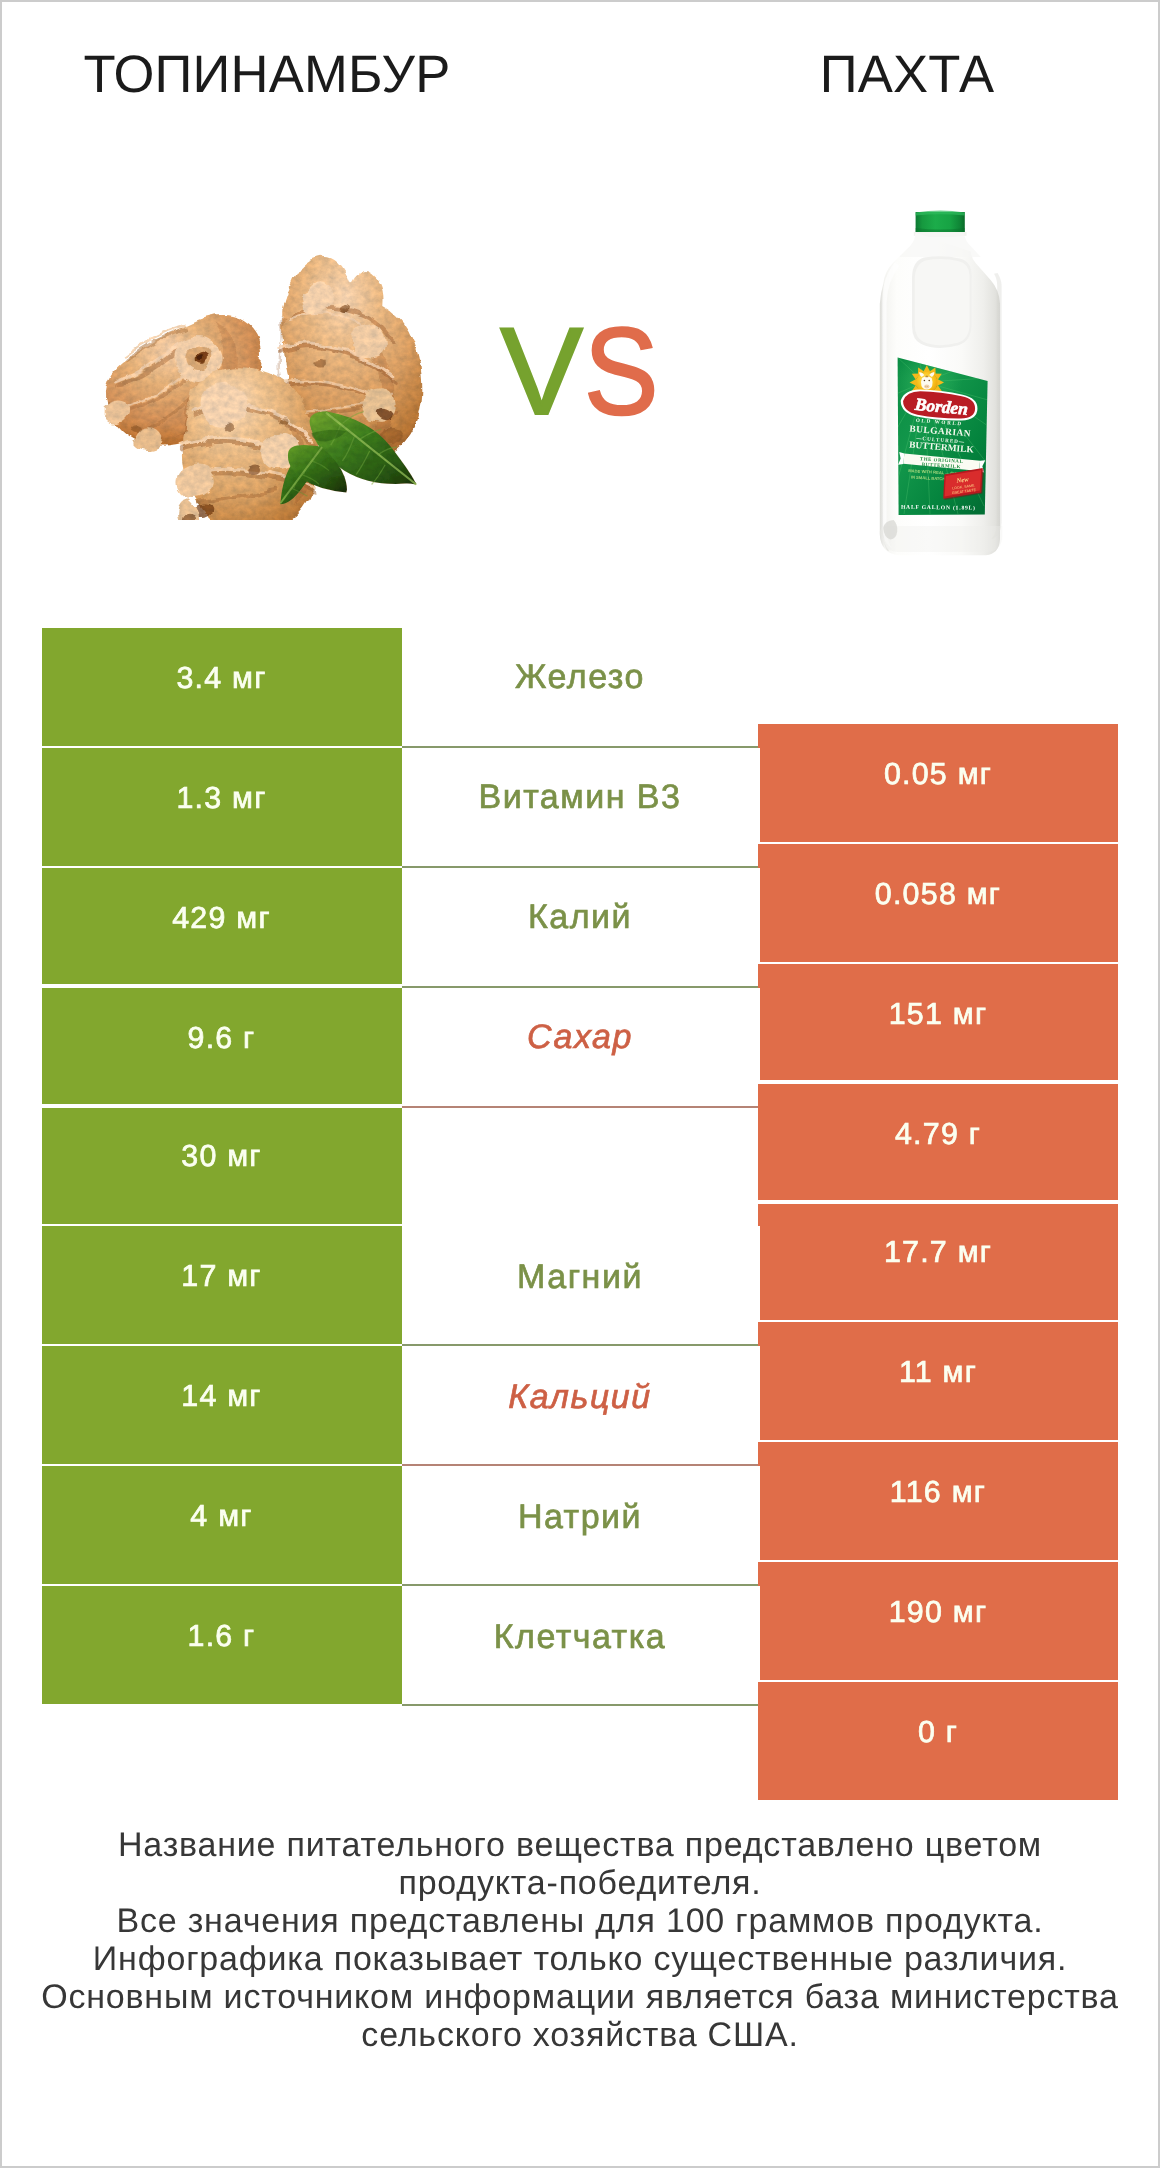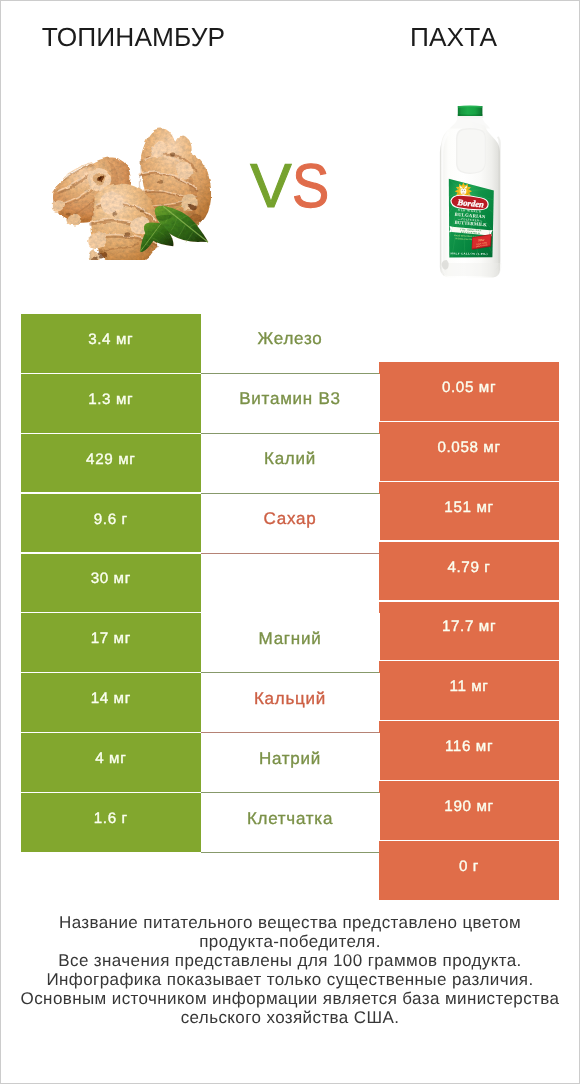--- a/index.html
+++ b/index.html
@@ -42,21 +42,21 @@
   .cell.m.warn { border-bottom-color:#b58375; }
   .cell.r { left:358px; width:180px; background:#e06d49;margin-top:48px; }
 
 
   .val { font-size:15.2px; font-weight:400; color:#fbfff0;
          letter-spacing:0.62px; white-space:nowrap; position:relative; top:-4px;
          -webkit-text-stroke:0.36px #fbfff0; }
   .lbl { font-size:17px; font-weight:400; letter-spacing:0.75px; white-space:nowrap;
          position:relative; top:-4px; -webkit-text-stroke:0.34px currentColor; }
   .lbl.green  { color:#7b9148; }
-  .lbl.orange { color:#cd6045; }
+  .lbl.orange { color:#cd6045;font-style:italic; }
 
   
   .foot { position:absolute; left:0; top:913px; width:580px; text-align:center;
           font-size:17px; font-weight:400; color:#373737; line-height:19.05px;
           letter-spacing:0.40px; }
   .foot div { white-space:nowrap; }
 
   .svgimg { display:block; width:100%; height:100%; }
 </style>
 </head>

